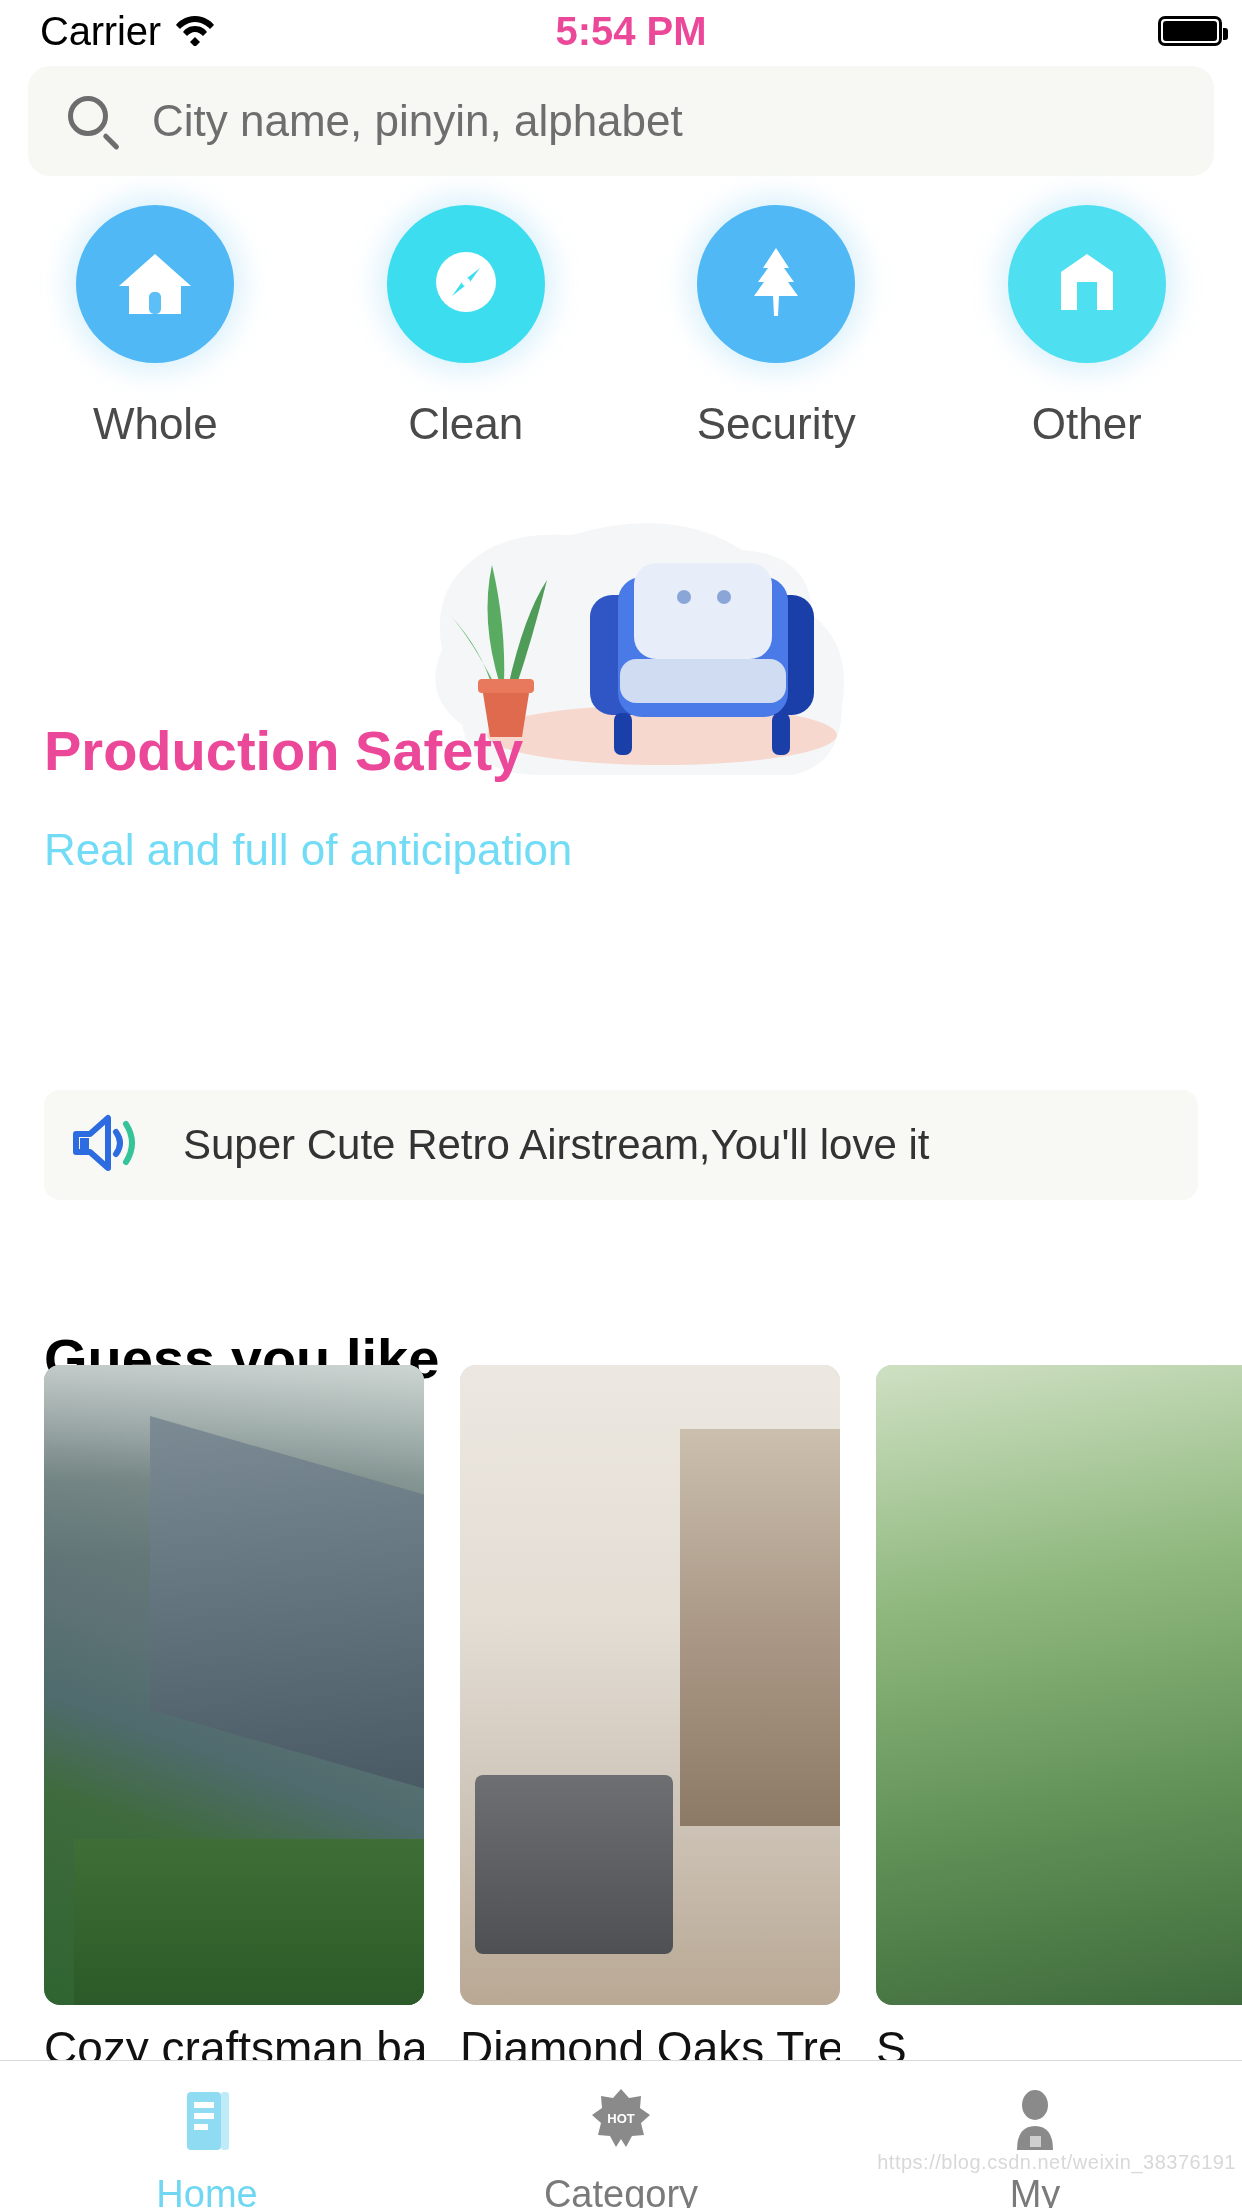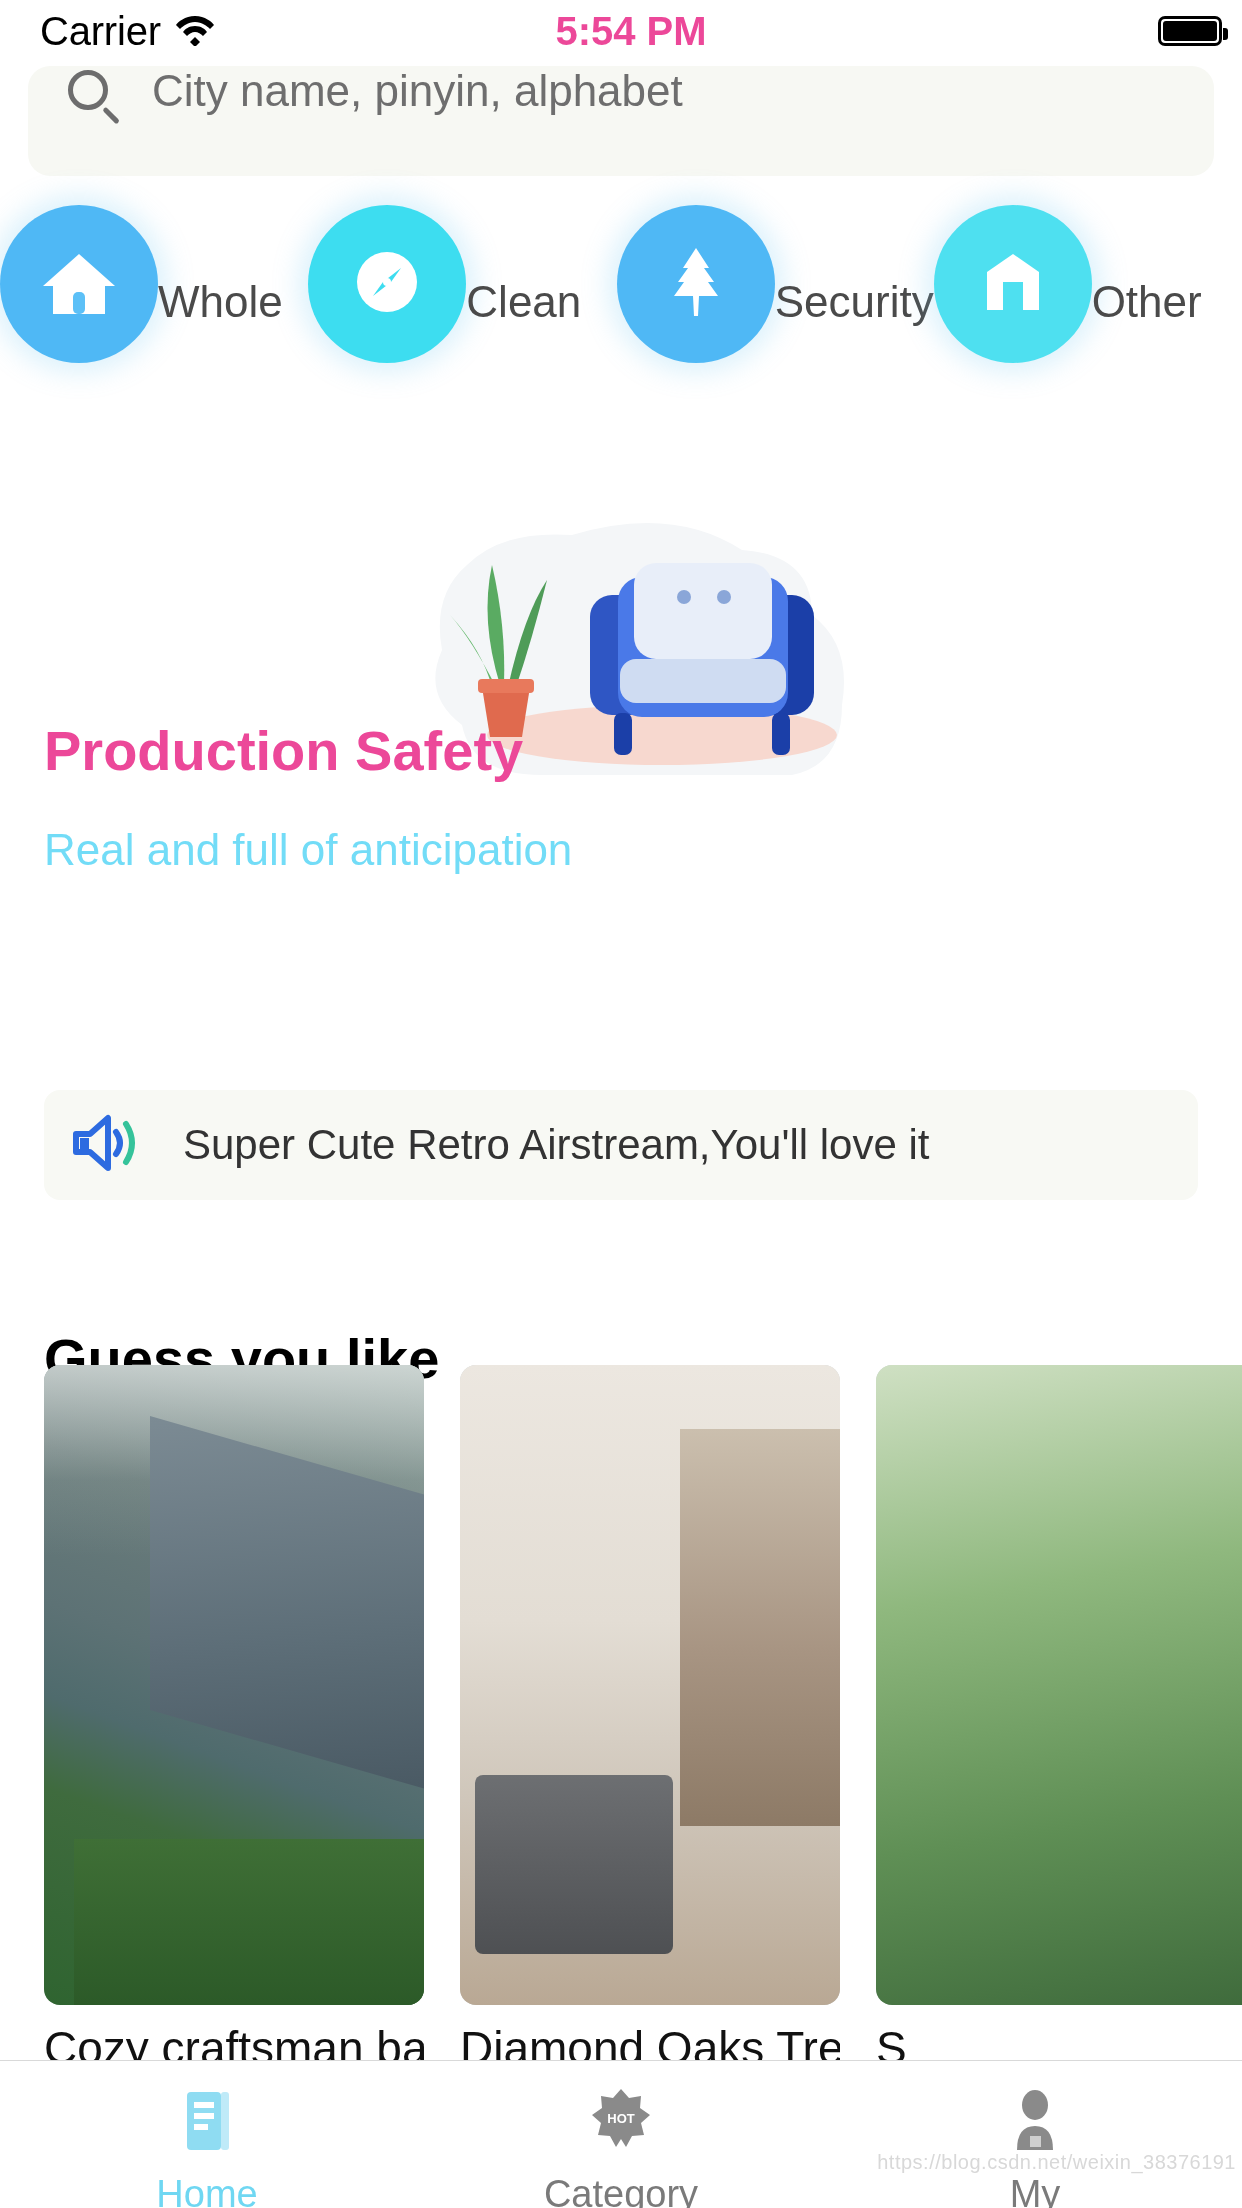--- a/index.html
+++ b/index.html
@@ -30,37 +30,37 @@
   .battery .fill { width:100%; height:100%; background:#000; border-radius:3px; }
   .battery::after {
     content:""; position:absolute; right:-9px; top:9px;
     width:5px; height:12px; background:#000; border-radius:0 3px 3px 0;
   }
 
   
   .search-wrap { position:absolute; top:66px; left:28px; width:1186px; height:110px; }
   .search-box {
     width:100%; height:100%; background:#f7f8f3; border-radius:22px;
-    display:flex; padding:0 36px;
+    display:flex; align-items:center; padding:0 36px;
   }
   .search-icon { width:58px; height:58px; flex:0 0 58px; position:relative; }
   .search-icon .ring {
     position:absolute; left:4px; top:4px; width:40px; height:40px;
     border:5px solid #6d6d6d; border-radius:50%;
   }
   .search-icon .handle {
     position:absolute; left:40px; top:40px; width:20px; height:5px;
     background:#6d6d6d; transform:rotate(45deg); transform-origin:left center;
     border-radius:3px;
   }
   .search-placeholder { font-size:44px; color:#6e6e6e; margin-left:30px; }
 
   
   .cats { position:absolute; top:205px; left:0; width:1242px; display:flex; }
-  .cat { flex:1; display:flex; flex-direction:row; align-items:center; }
+  .cat { flex:1; display:flex; flex-direction:column; align-items:center; }
   .cat-circle {
     width:158px; height:158px; border-radius:50%;
     display:flex; align-items:center; justify-content:center;
     box-shadow: 0 0 26px 10px rgba(120,205,245,0.25);
   }
   .cat-label { margin-top:36px; font-size:44px; color:#4a4a4a; }
 
   
   .banner { position:absolute; top:620px; left:0; width:1242px; height:330px; }
   .banner-title {

